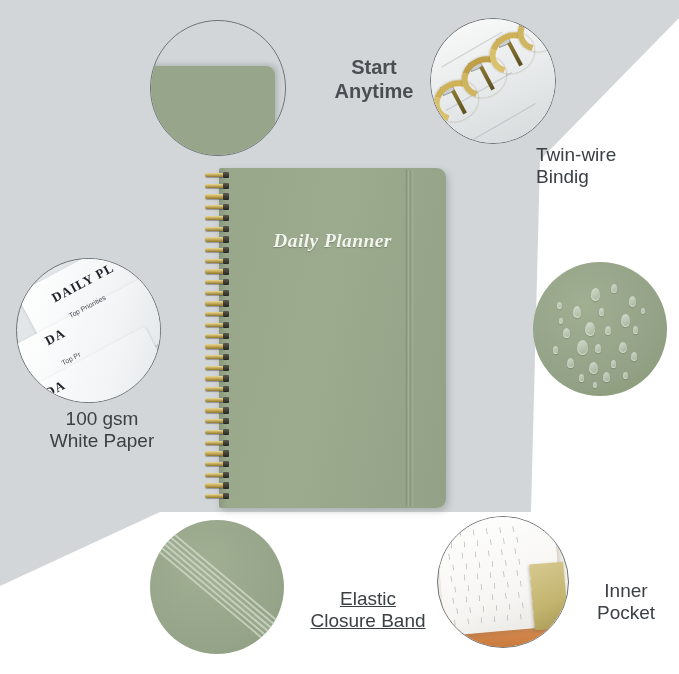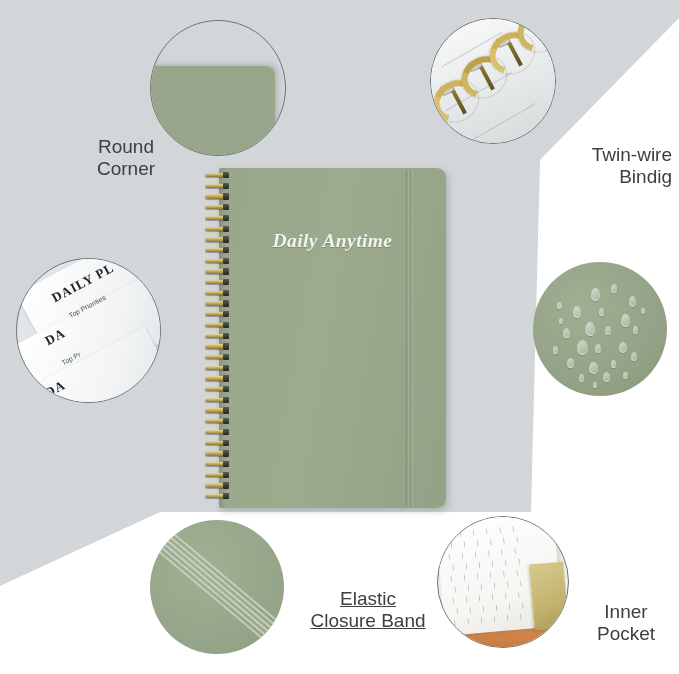--- a/index.html
+++ b/index.html
@@ -246,25 +246,25 @@
     color:#3c4045;
     font-size:19px;
     line-height:1.18;
     white-space:pre-line;
   }
   .label.bold { font-weight:bold; color:#4b4f54; font-size:20px; }
   .label.center { text-align:center; }
 
   #l-round   { left:66px;  top:136px; width:120px; text-align:center; }
   #l-start   { left:318px; top:56px;  width:112px; text-align:center; }
-  #l-wire    { left:536px; top:144px; width:136px; text-align:right; }
+  #l-wire    { left:536px; top:144px; width:136px; text-align:left; }
   #l-paper   { left:18px;  top:408px; width:168px; text-align:center; }
   #l-pvc     { left:490px; top:405px; width:186px; text-align:center; }
   #l-elastic { left:290px; top:588px; width:156px; text-align:center;text-decoration:underline; }
-  #l-pocket  { left:576px; top:580px; width:100px; text-align:center;margin-top:21px; }
+  #l-pocket  { left:576px; top:580px; width:100px; text-align:center; }
 </style>
 </head>
 <body>
 
 <div id="stage">
 
   <div class="bg-gray"></div>
 
   <div class="notebook">
     <div class="nb-cover"></div>
@@ -388,29 +388,29 @@
         </div>
         <div class="coil" style="top: 310.3px;">
           <i></i>
           <b></b>
         </div>
         <div class="coil" style="top: 321px;">
           <i></i>
           <b></b>
         </div>
       </div>
-    <div class="nb-title">Daily Anytime</div>
+    <div class="nb-title">Daily Planner</div>
   </div>
 
   <div class="circle stroke" id="c-round">
     <div class="corner-swatch"></div>
   </div>
-  <div class="label center" id="l-round">Round
-Corner</div>
-
+
+  <div class="label bold center" id="l-start">Start
+Anytime</div>
 
   <div class="circle stroke" id="c-wire">
     <div class="wire-paper"></div>
     <div class="wire-line" style="left:6px;  top:30px; width:70px; transform:rotate(-30deg);"></div>
     <div class="wire-line" style="left:10px; top:72px; width:76px; transform:rotate(-30deg);"></div>
     <div class="wire-line" style="left:30px; top:104px; width:80px; transform:rotate(-30deg);"></div>
 
     <div class="wire-tab" style="left:10px;  top:66px;"></div>
     <div class="wire-tab" style="left:38px;  top:42px;"></div>
     <div class="wire-tab" style="left:66px;  top:18px;"></div>
@@ -433,20 +433,22 @@
     <div class="paper-sheet" style="left:-2px; top:100px; width:154px; height:66px;"></div>
 
     <div class="paper-label" style="left:32px; top:16px; font-size:13px; letter-spacing:1px;">DAILY PL</div>
     <div class="paper-sub" style="left:50px; top:44px; font-size:7px;">Top Priorities</div>
 
     <div class="paper-label" style="left:28px; top:70px; font-size:13px; letter-spacing:1px;">DA</div>
     <div class="paper-sub" style="left:44px; top:96px; font-size:7px;">Top Pr</div>
 
     <div class="paper-label" style="left:28px; top:122px; font-size:13px; letter-spacing:1px;">DA</div>
   </div>
+  <div class="label center" id="l-paper">100 gsm
+White Paper</div>
 
   <div class="circle" id="c-pvc">
       <div class="drop" style="left: 58px; top: 26px; width: 9px; height: 13px;"></div>
       <div class="drop" style="left: 78px; top: 22px; width: 6px; height: 9px;"></div>
       <div class="drop" style="left: 96px; top: 34px; width: 7px; height: 11px;"></div>
       <div class="drop" style="left: 40px; top: 44px; width: 8px; height: 12px;"></div>
       <div class="drop" style="left: 66px; top: 46px; width: 5px; height: 8px;"></div>
       <div class="drop" style="left: 24px; top: 40px; width: 5px; height: 7px;"></div>
       <div class="drop" style="left: 88px; top: 52px; width: 9px; height: 13px;"></div>
       <div class="drop" style="left: 52px; top: 60px; width: 10px; height: 14px;"></div>

